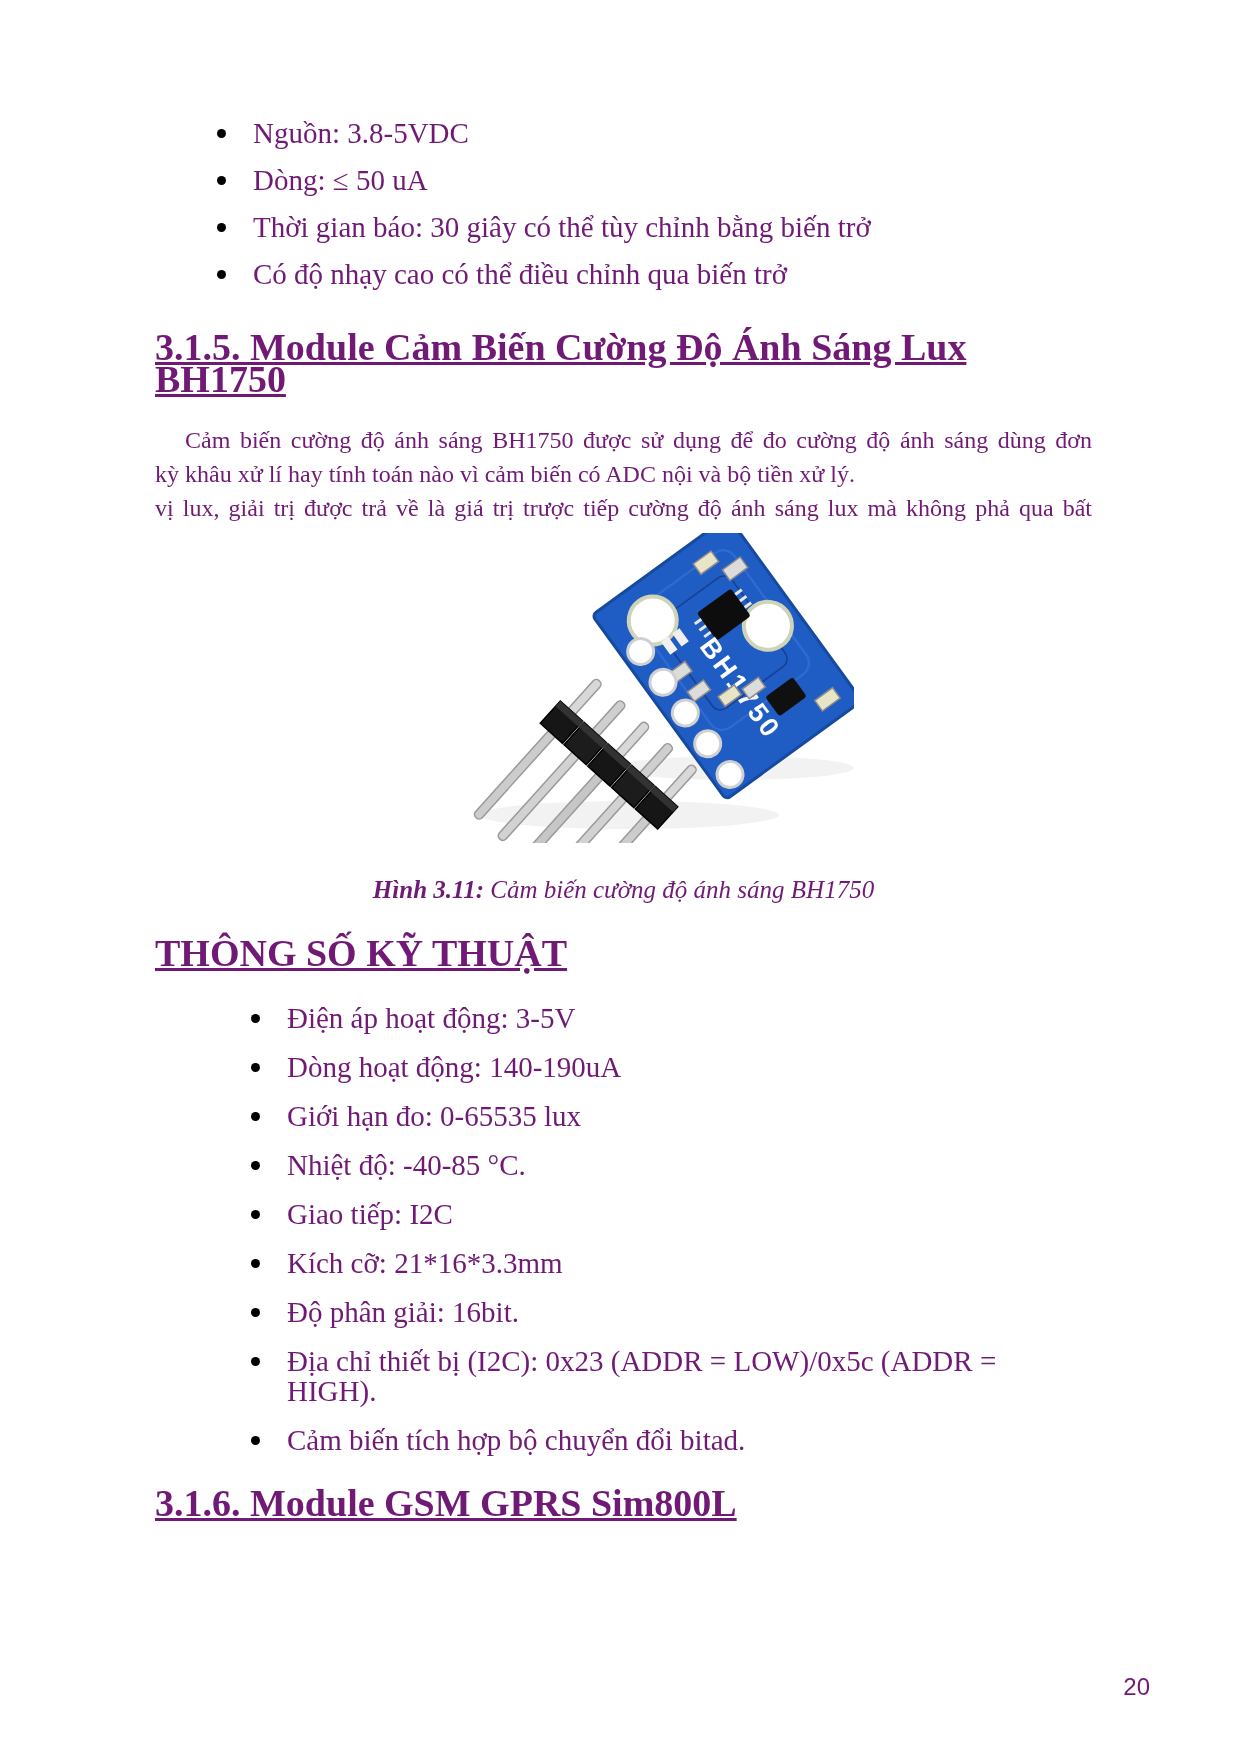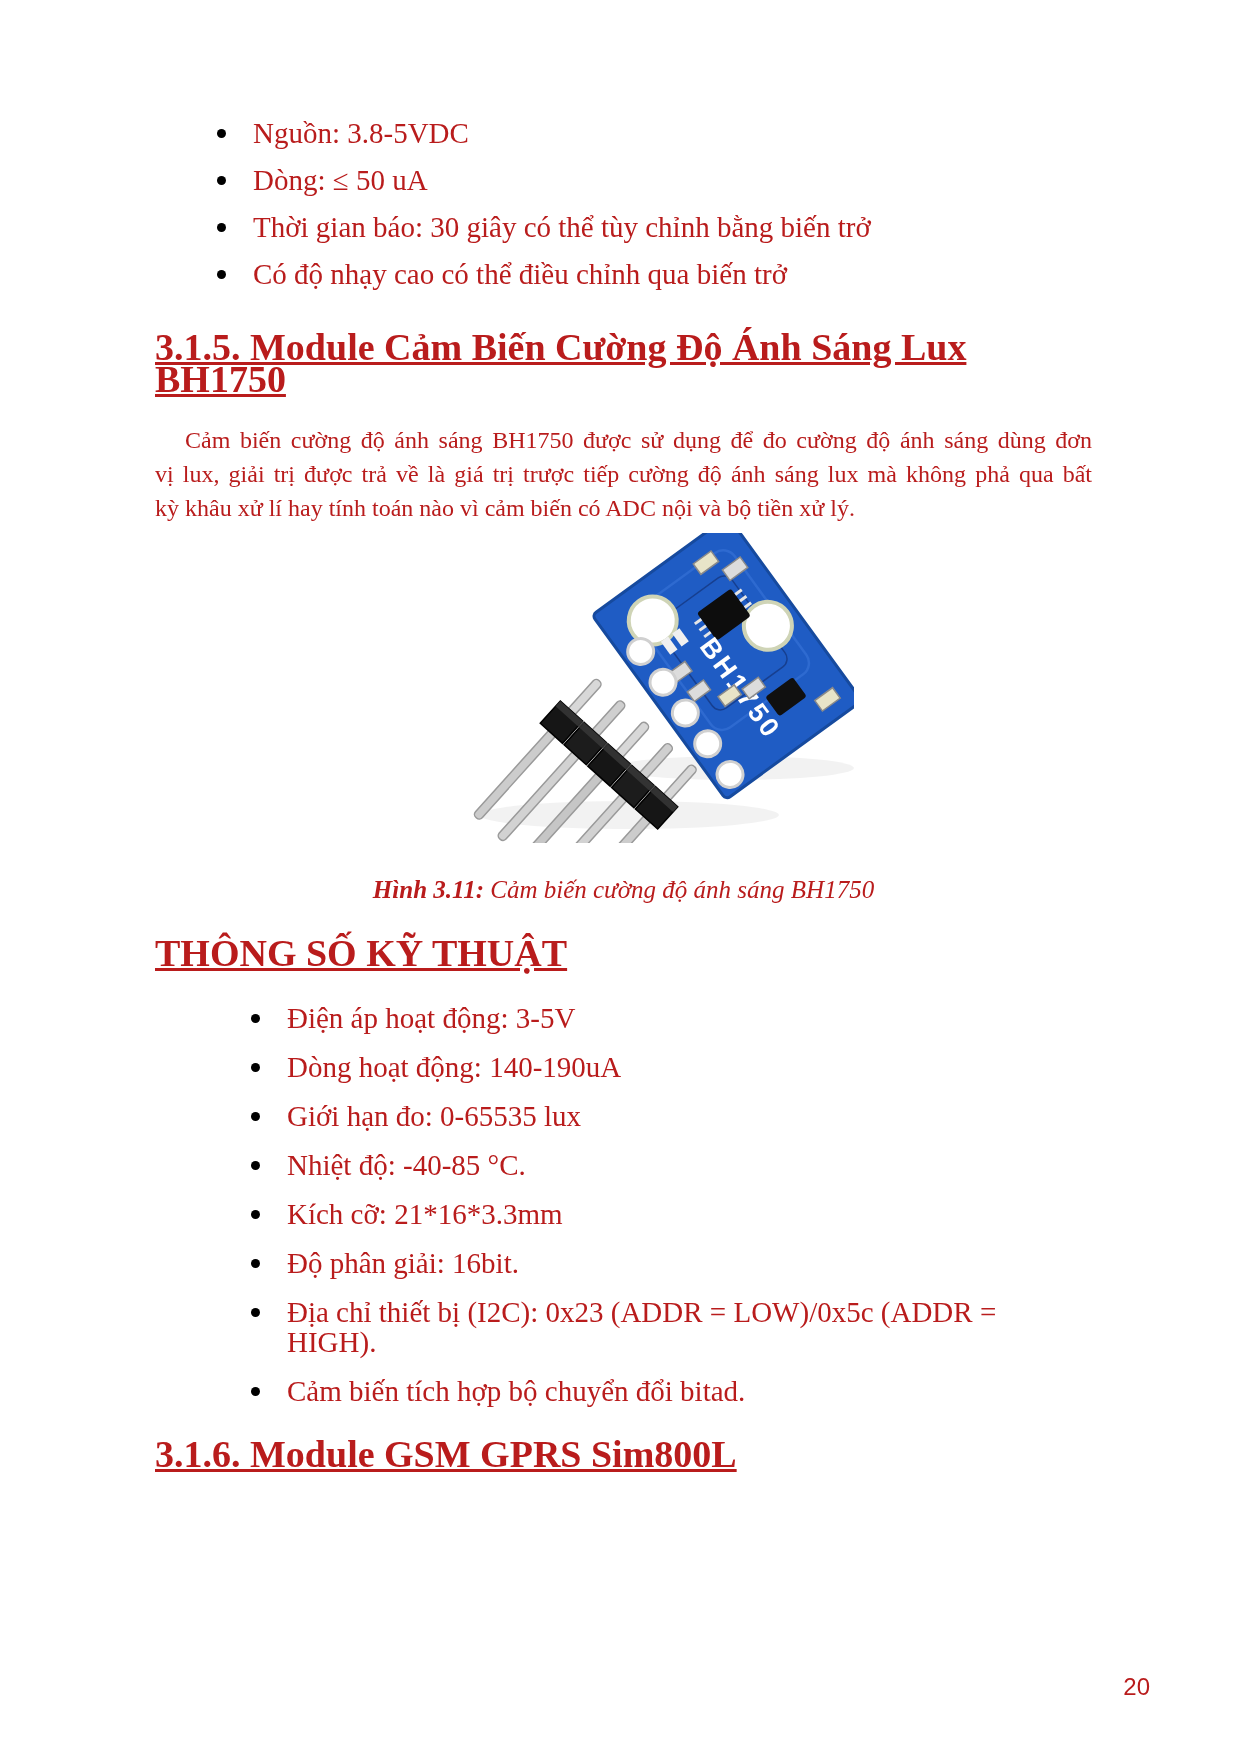--- a/index.html
+++ b/index.html
@@ -1,21 +1,21 @@
 <!DOCTYPE html>
 <html><head>
 <meta charset="utf-8">
 <style>
   html,body{margin:0;padding:0;background:#ffffff;}
   .page{
     position:relative;
     width:1240px;height:1754px;
     background:#ffffff;
     font-family:"Liberation Serif","DejaVu Serif",serif;
-    color:#b91c1c;
+    color:#701a75;
     overflow:hidden;
     box-sizing:border-box;
     padding:118px 148px 0 155px;
   }
   ul{margin:0;padding:0;list-style:none;}
   .bullets li{
     position:relative;
     font-size:29px;line-height:30px;
   }
   .bullets.intro li{padding-left:98px;margin-bottom:17px;}
@@ -70,22 +70,22 @@
     <li><span>Nguồn: 3.8-5VDC</span></li>
     <li><span>Dòng: ≤ 50 uA</span></li>
     <li><span>Thời gian báo: 30 giây có thể tùy chỉnh bằng biến trở</span></li>
     <li><span>Có độ nhạy cao có thể điều chỉnh qua biến trở</span></li>
   </ul>
 
   <h2 class="h-section h-515">3.1.5. Module Cảm Biến Cường Độ Ánh Sáng Lux BH1750</h2>
 
   <div class="para">
     <div class="pline first">Cảm biến cường độ ánh sáng BH1750 được sử dụng để đo cường độ ánh sáng dùng đơn</div>
+    <div class="pline last">kỳ khâu xử lí hay tính toán nào vì cảm biến có ADC nội và bộ tiền xử lý.</div>
     <div class="pline">vị lux, giải trị được trả về là giá trị trược tiếp cường độ ánh sáng lux mà không phả qua bất</div>
-    <div class="pline last">kỳ khâu xử lí hay tính toán nào vì cảm biến có ADC nội và bộ tiền xử lý.</div>
   </div>
 
   <div class="figure-wrap">
     <svg width="460" height="310" viewBox="0 0 460 310" xmlns="http://www.w3.org/2000/svg">
 
       <ellipse cx="235" cy="282" rx="150" ry="14" fill="#000" opacity="0.05"></ellipse>
       <ellipse cx="340" cy="235" rx="120" ry="12" fill="#000" opacity="0.05"></ellipse>
 
       <g transform="translate(333,125) rotate(-36)">
         <rect x="-84" y="-114" width="168" height="228" rx="5" fill="#1f5cc4" stroke="#164a9e" stroke-width="3"></rect>
@@ -159,20 +159,21 @@
     <span class="cap-label">Hình 3.11:</span><span> Cảm biến cường độ ánh sáng BH1750</span>
   </div>
 
   <h2 class="h-section h-specs">THÔNG SỐ KỸ THUẬT</h2>
 
   <ul class="bullets specs spec-list">
     <li><span>Điện áp hoạt động: 3-5V</span></li>
     <li><span>Dòng hoạt động: 140-190uA</span></li>
     <li><span>Giới hạn đo: 0-65535 lux</span></li>
     <li><span>Nhiệt độ: -40-85 °C.</span></li>
+    <li><span>Giao tiếp: I2C</span></li>
     <li><span>Kích cỡ: 21*16*3.3mm</span></li>
     <li><span>Độ phân giải: 16bit.</span></li>
     <li><span>Địa chỉ thiết bị (I2C): 0x23 (ADDR = LOW)/0x5c (ADDR = HIGH).</span></li>
     <li><span>Cảm biến tích hợp bộ chuyển đổi bitad.</span></li>
   </ul>
 
   <h2 class="h-section h-516">3.1.6. Module GSM GPRS Sim800L</h2>
 
   <div class="page-number">20</div>
 

